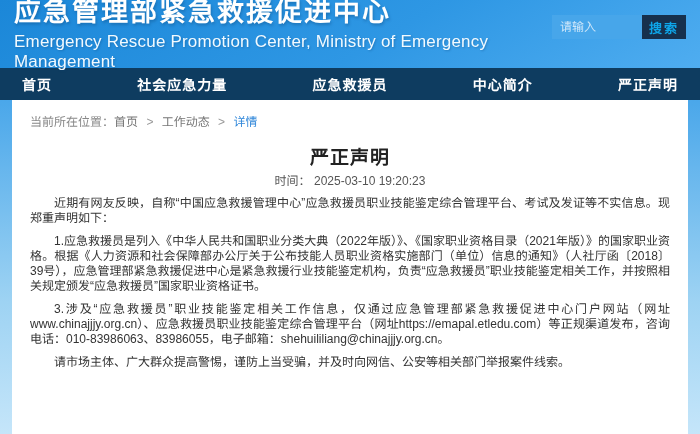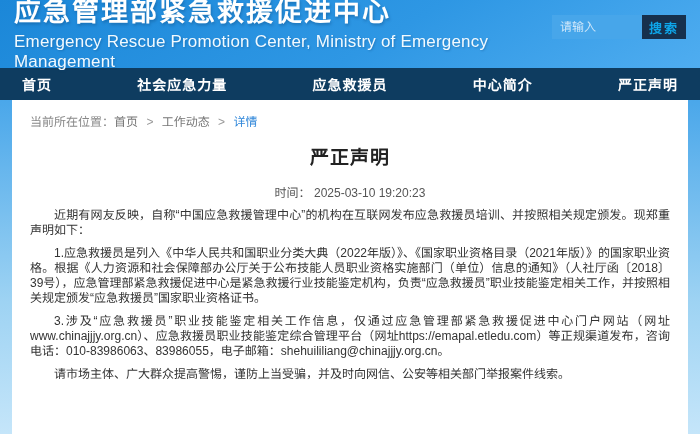--- a/index.html
+++ b/index.html
@@ -56,21 +56,21 @@
   }
   .breadcrumb { font-size: 12px; color: #888; }
   .breadcrumb a { color: #777; text-decoration: none; cursor: pointer; }
   .breadcrumb .sep { margin: 0 5px; color: #999; }
   .breadcrumb .current { color: #2e86d9; }
   .article-title {
     text-align: center; font-size: 19px; font-weight: bold; color: #222;
     margin-top: 13px; letter-spacing: 1px;
   }
   .article-time {
-    text-align: center; font-size: 12px; color: #555; margin-top: 14px; margin-bottom: 4px;
+    text-align: center; font-size: 12px; color: #555; margin-top: 2px; margin-bottom: 4px;
   }
   .article-body p {
     font-size: 12px; line-height: 15px; color: #333;
     text-indent: 2em; text-align: justify; margin: 8px 0;
   }
 </style>
 </head>
 <body>
 
 <div class="page">
@@ -106,21 +106,21 @@
       </div>
 
       <h2 class="article-title">严正声明</h2>
 
       <div class="article-time">
         <span>时间：</span>
         <span>2025-03-10 19:20:23</span>
       </div>
 
       <div class="article-body">
-        <p>近期有网友反映，自称“中国应急救援管理中心”的机构在互联网发布应急救援员培训、并按照相关规定颁发。现郑重声明如下：</p>
+        <p>近期有网友反映，自称“中国应急救援管理中心”应急救援员职业技能鉴定综合管理平台、考试及发证等不实信息。现郑重声明如下：</p>
         <p>1.应急救援员是列入《中华人民共和国职业分类大典（2022年版）》、《国家职业资格目录（2021年版）》的国家职业资格。根据《人力资源和社会保障部办公厅关于公布技能人员职业资格实施部门（单位）信息的通知》（人社厅函〔2018〕39号），应急管理部紧急救援促进中心是紧急救援行业技能鉴定机构，负责“应急救援员”职业技能鉴定相关工作，并按照相关规定颁发“应急救援员”国家职业资格证书。</p>
         <p>3.涉及“应急救援员”职业技能鉴定相关工作信息，仅通过应急管理部紧急救援促进中心门户网站（网址www.chinajjjy.org.cn）、应急救援员职业技能鉴定综合管理平台（网址https://emapal.etledu.com）等正规渠道发布，咨询电话：010-83986063、83986055，电子邮箱：shehuililiang@chinajjjy.org.cn。</p>
         <p>请市场主体、广大群众提高警惕，谨防上当受骗，并及时向网信、公安等相关部门举报案件线索。</p>
 
       </div>
 
     </div>
   </div>
 
 </div>

